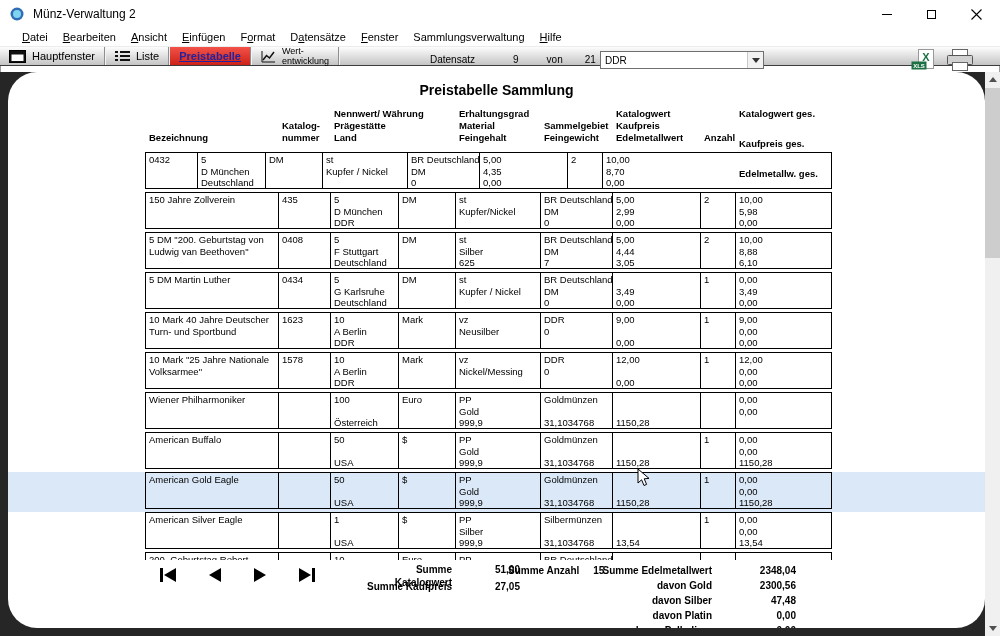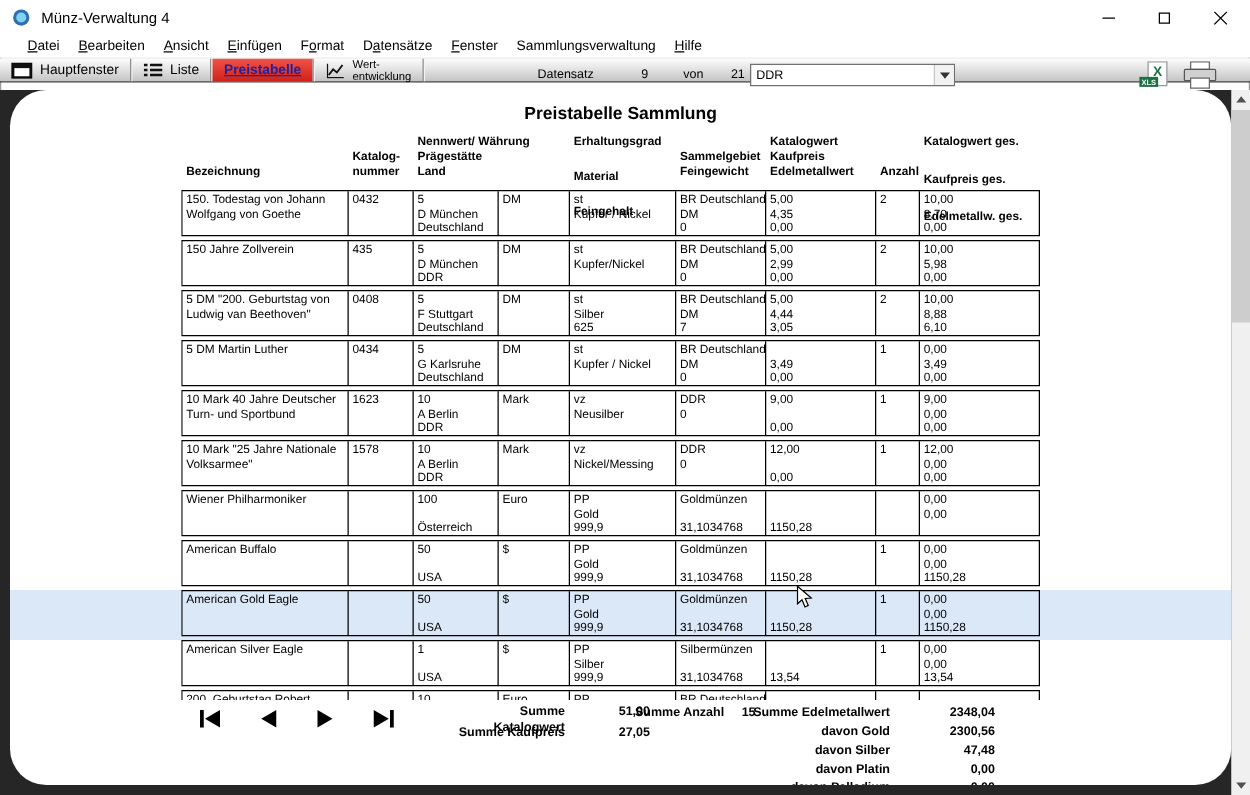--- a/index.html
+++ b/index.html
@@ -53,21 +53,21 @@
   .th { display:flex; flex-direction:column; padding-left:4px; overflow:visible; }
   .hline { height:12px; line-height:12px; font-size:9.5px; font-weight:bold; white-space:nowrap; }
 
   
   .tclip { position:absolute; left:137px; top:80px; width:690px; height:408px; overflow:hidden; }
   .trow { display:flex; width:687px; height:37px; margin-bottom:3px; border:1px solid #000; background:transparent; }
   .td { border-right:1px solid #000; padding:1px 0 0 3px; overflow:hidden; }
   .td:last-child { border-right:none; }
   .cl { height:11.5px; line-height:11.5px; font-size:9.5px; white-space:nowrap; }
   .beztext { font-size:9.5px; line-height:11.5px; padding-right:4px; }
-  .c0{width:133px;} .c1{width:52px;} .c2{width:68px;} .c3{width:57px;} .c4{width:85px;gap:16px;}
+  .c0{width:133px;} .c1{width:52px;} .c2{width:68px;} .c3{width:57px;} .c4{width:85px;}
   .c5{width:72px;} .c6{width:88px;} .c7{width:35px;} .c8{width:95px;gap:18px;}
 
   
   .navbar { position:absolute; left:152px; top:496px; display:flex; gap:33px; align-items:center; }
   .navbtn { display:flex; align-items:center; gap:1px; }
   .tri-l { width:0; height:0; border-top:7px solid transparent; border-bottom:7px solid transparent; border-right:12px solid #000; }
   .tri-r { width:0; height:0; border-top:7px solid transparent; border-bottom:7px solid transparent; border-left:12px solid #000; }
   .navbar .bar { width:3px; height:14px; background:#000; }
   .sums-a { position:absolute; left:348px; top:491px; font-size:10px; font-weight:bold; }
   .sums-a .srow { display:flex; height:13px; line-height:13px; margin-bottom:4px; }
@@ -90,21 +90,21 @@
   .cursor { position:absolute; left:629px; top:396px; }
 </style>
 </head>
 <body>
 
 <div class="titlebar">
   <svg class="app-icon" width="16" height="16" viewBox="0 0 16 16">
     <circle cx="8" cy="8" r="6.5" fill="#2f6db5"></circle>
     <circle cx="8" cy="8" r="4" fill="#7fd4f0"></circle>
   </svg>
-  <span class="win-title">Münz-Verwaltung 4</span>
+  <span class="win-title">Münz-Verwaltung 2</span>
   <div class="win-controls">
     <div class="win-btn">
         <span class="glyph-min"></span>
       </div>
     <div class="win-btn">
         <span class="glyph-max"></span>
       </div>
     <div class="win-btn">
       <svg width="11" height="11" viewBox="0 0 11 11">
           <path d="M0.5,0.5 L10.5,10.5 M10.5,0.5 L0.5,10.5" stroke="#000" stroke-width="1.1"></path>
@@ -244,23 +244,20 @@
         </div>
         <div class="th c8">
           <div class="hline">Katalogwert ges.</div>
           <div class="hline">Kaufpreis ges.</div>
           <div class="hline">Edelmetallw. ges.</div>
         </div>
       </div>
     <div class="tclip">
       <div>
           <div class="trow">
-            <div class="td c0">
-              <div class="beztext">150. Todestag von Johann Wolfgang von Goethe</div>
-            </div>
             <div class="td c1">
               <div class="cl">0432</div>
             </div>
             <div class="td c2">
               <div class="cl">5</div>
               <div class="cl">D München</div>
               <div class="cl">Deutschland</div>
             </div>
             <div class="td c3">
               <div class="cl">DM</div>

